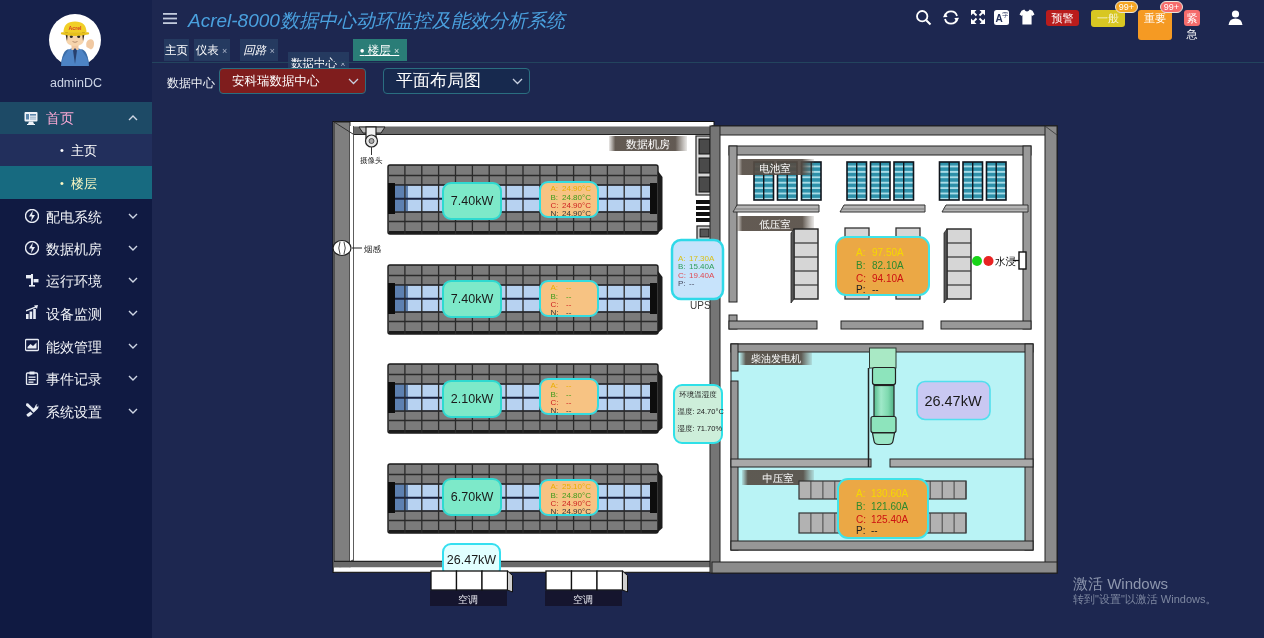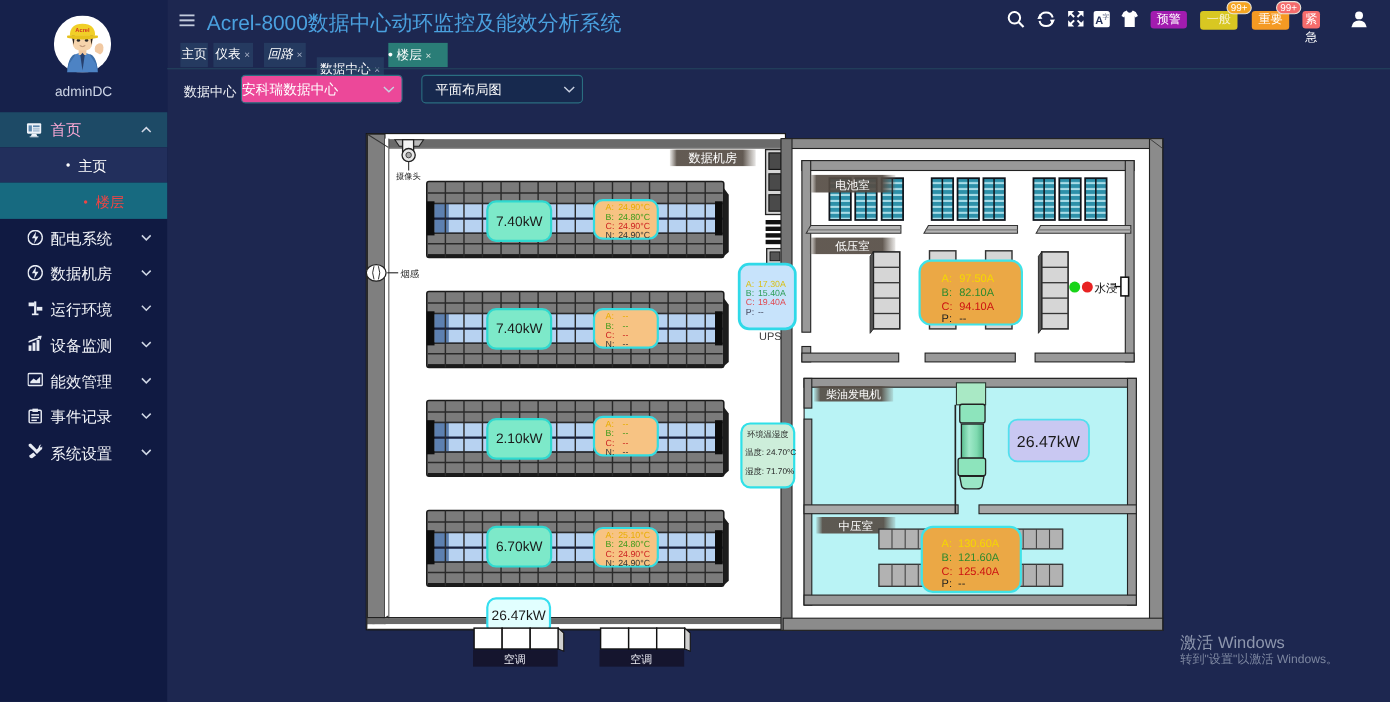--- a/index.html
+++ b/index.html
@@ -46,21 +46,21 @@
 </svg>
 <div class="abs" style="left:46px;top:110px;color:#f9a8d4;font-size:14px;">首页</div>
 <svg class="abs" style="left:128px;top:114px;" width="10" height="8" viewBox="0 0 10 8">
     <path d="M1 6 L5 2 L9 6" stroke="#cfd6e4" stroke-width="1.4" fill="none"></path>
   </svg>
 
 <div class="abs" style="left:0;top:134px;width:152px;height:32px;background:#222f5c;"></div>
 <div class="abs" style="left:60px;top:142px;color:#ffffff;font-size:13px;"><span style="font-size:11px;vertical-align:1px;">•</span>&nbsp; 主页</div>
 
 <div class="abs" style="left:0;top:166px;width:152px;height:33px;background:#176a80;"></div>
-<div class="abs" style="left:60px;top:175px;color:#ef4444;font-size:13px;margin-left:16px;"><span style="font-size:11px;vertical-align:1px;">•</span>&nbsp; 楼层</div>
+<div class="abs" style="left:60px;top:175px;color:#fef9c3;font-size:13px;"><span style="font-size:11px;vertical-align:1px;">•</span>&nbsp; 楼层</div>
 
 <svg class="abs" style="left:25px;top:209px;" width="14" height="14" viewBox="0 0 14 14">
 <circle cx="7" cy="7" r="6.5" fill="none" stroke="#e8ecf4" stroke-width="1.4"></circle>
 <path d="M7.8 1.5 L4 7.5 L6.8 7.5 L6 12.5 L10 6 L7.2 6 Z" fill="#e8ecf4"></path>
 </svg>
 <div class="abs" style="left:46px;top:209px;color:#f2f4f8;font-size:14px;">配电系统</div>
 <svg class="abs" style="left:128px;top:212px;" width="10" height="8" viewBox="0 0 10 8">
     <path d="M1 2 L5 6 L9 2" stroke="#cfd6e4" stroke-width="1.4" fill="none"></path>
   </svg>
 
@@ -125,21 +125,21 @@
 <svg class="abs" style="left:128px;top:407px;" width="10" height="8" viewBox="0 0 10 8">
     <path d="M1 2 L5 6 L9 2" stroke="#cfd6e4" stroke-width="1.4" fill="none"></path>
   </svg>
 
 <svg class="abs" style="left:163px;top:13px;" width="14" height="11" viewBox="0 0 14 11">
 <rect x="0" y="0" width="14" height="1.8" fill="#c3cbdc"></rect>
 <rect x="0" y="4.6" width="14" height="1.8" fill="#c3cbdc"></rect>
 <rect x="0" y="9.2" width="14" height="1.8" fill="#c3cbdc"></rect>
 </svg>
 
-<div class="abs" style="left:188px;top:8px;font-size:19px;color:#4aa0de;">Acrel-8000数据中心动环监控及能效分析系统</div>
+<div class="abs" style="left:188px;top:8px;font-size:19px;color:#4aa0de;font-style:italic;">Acrel-8000数据中心动环监控及能效分析系统</div>
 
 <svg class="abs" style="left:915px;top:9px;" width="17" height="17" viewBox="0 0 17 17">
 <circle cx="7.2" cy="7.2" r="5.2" fill="none" stroke="#ffffff" stroke-width="1.8"></circle>
 <line x1="11.2" y1="11.2" x2="15.5" y2="15.5" stroke="#ffffff" stroke-width="2"></line>
 </svg>
 
 <svg class="abs" style="left:942px;top:9px;" width="18" height="17" viewBox="0 0 18 17">
 <path d="M3 7 A6.2 6.2 0 0 1 15 7" fill="none" stroke="#ffffff" stroke-width="1.8"></path>
 <path d="M15 10 A6.2 6.2 0 0 1 3 10" fill="none" stroke="#ffffff" stroke-width="1.8"></path>
 <path d="M1 8.2 L3.2 3.8 L5.6 8 Z" fill="#ffffff"></path>
@@ -160,57 +160,57 @@
 <svg class="abs" style="left:994px;top:10px;" width="15" height="15" viewBox="0 0 15 15">
 <rect x="0" y="0" width="15" height="15" rx="2.5" fill="#ffffff"></rect>
 <text x="5.2" y="11.5" font-size="10" font-weight="bold" fill="#23305a" text-anchor="middle">A</text>
 <text x="11.2" y="7" font-size="6" fill="#23305a" text-anchor="middle">字</text>
 </svg>
 
 <svg class="abs" style="left:1019px;top:9px;" width="16" height="16" viewBox="0 0 16 16">
 <path d="M5.2 0.5 L2.5 1.8 L0.5 5.5 L3 7 L3.4 5.6 L3.4 15.5 L12.6 15.5 L12.6 5.6 L13 7 L15.5 5.5 L13.5 1.8 L10.8 0.5 Q9.6 2.6 8 2.6 Q6.4 2.6 5.2 0.5 Z" fill="#ffffff"></path>
 </svg>
 
-<div class="abs" style="left:1046px;top:10px;width:33px;height:16px;background:#a21caf;border-radius:3px;color:#fff;font-size:11px;text-align:center;line-height:16px;">预警</div>
+<div class="abs" style="left:1046px;top:10px;width:33px;height:16px;background:#b91c1c;border-radius:3px;color:#fff;font-size:11px;text-align:center;line-height:16px;">预警</div>
 
 <div class="abs" style="left:1091px;top:10px;width:34px;height:17px;background:#d8c722;border-radius:3px;color:#f6f2d0;font-size:11px;text-align:center;line-height:17px;">一般</div>
 
 <div class="abs" style="left:1115px;top:1px;width:23px;height:12px;background:#f5a522;border:1px solid #e8e4da;border-radius:6px;color:#fff;font-size:9px;text-align:center;line-height:10px;">99+</div>
 
-<div class="abs" style="left:1138px;top:10px;width:34px;height:17px;background:#f59a23;border-radius:3px;color:#fff;font-size:11px;text-align:center;line-height:17px;">重要</div>
+<div class="abs" style="left:1138px;top:10px;width:34px;height:30px;background:#f59a23;border-radius:3px;color:#fff;font-size:11px;text-align:center;line-height:17px;">重要</div>
 
 <div class="abs" style="left:1160px;top:1px;width:23px;height:12px;background:#f56c6c;border:1px solid #e8e4da;border-radius:6px;color:#fff;font-size:9px;text-align:center;line-height:10px;">99+</div>
 
 <div class="abs" style="left:1184px;top:10px;width:16px;height:16px;background:#f56c6c;border-radius:3px;color:#fff;font-size:11px;text-align:center;line-height:16px;">紧急</div>
 
 <svg class="abs" style="left:1228px;top:10px;" width="15" height="15" viewBox="0 0 15 15">
 <circle cx="7.5" cy="4" r="3.6" fill="#ffffff"></circle>
 <path d="M0.5 15 Q1.5 8.6 7.5 8.6 Q13.5 8.6 14.5 15 Z" fill="#ffffff"></path>
 </svg>
 
 <div class="abs" style="left:164px;top:39px;width:25px;height:22px;background:#253a60;color:#fff;font-size:11.5px;text-align:center;line-height:22px;">主页</div>
 
 <div class="abs" style="left:193.5px;top:39px;width:36px;height:22px;background:#253a60;color:#fff;font-size:11.5px;text-align:center;line-height:22px;">仪表 <span style="color:#aab3c8;font-size:9px;">×</span></div>
 
 <div class="abs" style="left:240px;top:39px;width:38px;height:22px;background:#253a60;color:#fff;font-size:11.5px;text-align:center;line-height:22px;font-style:italic;">回路 <span style="color:#aab3c8;font-size:9px;">×</span></div>
 
 <div class="abs" style="left:287.5px;top:52px;width:61.5px;height:22px;background:#253a60;color:#fff;font-size:11.5px;text-align:center;line-height:22px;">数据中心 <span style="color:#aab3c8;font-size:9px;">×</span></div>
 
-<div class="abs" style="left:352.5px;top:39px;width:54px;height:22px;background:#2a7d77;color:#fff;font-size:11.5px;line-height:22px;"><span style="font-size:8px;vertical-align:1.5px;">●</span>&nbsp;楼层 <span style="color:#d8e4e0;font-size:9px;">×</span></div>
+<div class="abs" style="left:352.5px;top:39px;width:54px;height:22px;background:#2a7d77;color:#fff;font-size:11.5px;text-align:center;line-height:22px;text-decoration:underline;"><span style="font-size:8px;vertical-align:1.5px;">●</span>&nbsp;楼层 <span style="color:#d8e4e0;font-size:9px;">×</span></div>
 
 <div class="abs" style="left:152px;top:62px;width:1112px;height:1px;background:#23445e;"></div>
 
 <div class="abs" style="left:167px;top:75px;color:#f0f2f6;font-size:12px;">数据中心</div>
 
-<div class="abs" style="left:219px;top:68px;width:147px;height:26px;background:#ec4899;border:1px solid #2a6e80;border-radius:4px;color:#fff;font-size:12.5px;line-height:24px;padding-left:0;">安科瑞数据中心</div>
+<div class="abs" style="left:219px;top:68px;width:147px;height:26px;background:#7f1d1d;border:1px solid #2a6e80;border-radius:4px;color:#fff;font-size:12.5px;line-height:24px;padding-left:12px;">安科瑞数据中心</div>
 <svg class="abs" style="left:348px;top:78px;" width="11" height="7" viewBox="0 0 11 7">
     <path d="M1 1 L5.5 5.5 L10 1" stroke="#c8d0e0" stroke-width="1.3" fill="none"></path>
   </svg>
 
-<div class="abs" style="left:383px;top:68px;width:147px;height:26px;background:#17294e;border:1px solid #2a6e80;border-radius:4px;color:#fff;font-size:12px;line-height:24px;padding-left:12px;">平面布局图</div>
+<div class="abs" style="left:383px;top:68px;width:147px;height:26px;background:#17294e;border:1px solid #2a6e80;border-radius:4px;color:#fff;font-size:17px;line-height:24px;padding-left:12px;">平面布局图</div>
 <svg class="abs" style="left:512px;top:78px;" width="11" height="7" viewBox="0 0 11 7">
     <path d="M1 1 L5.5 5.5 L10 1" stroke="#c8d0e0" stroke-width="1.3" fill="none"></path>
   </svg>
 
 <svg class="abs" style="left:330px;top:115px;" width="730" height="500" viewBox="330 115 730 500">
 <defs>
 <pattern id="bat" width="20" height="5.4" patternUnits="userSpaceOnUse">
         <rect width="20" height="5.4" fill="#2d90a9"></rect>
         <rect y="3.5" width="20" height="1.9" fill="#a9dde8"></rect>
       </pattern>

